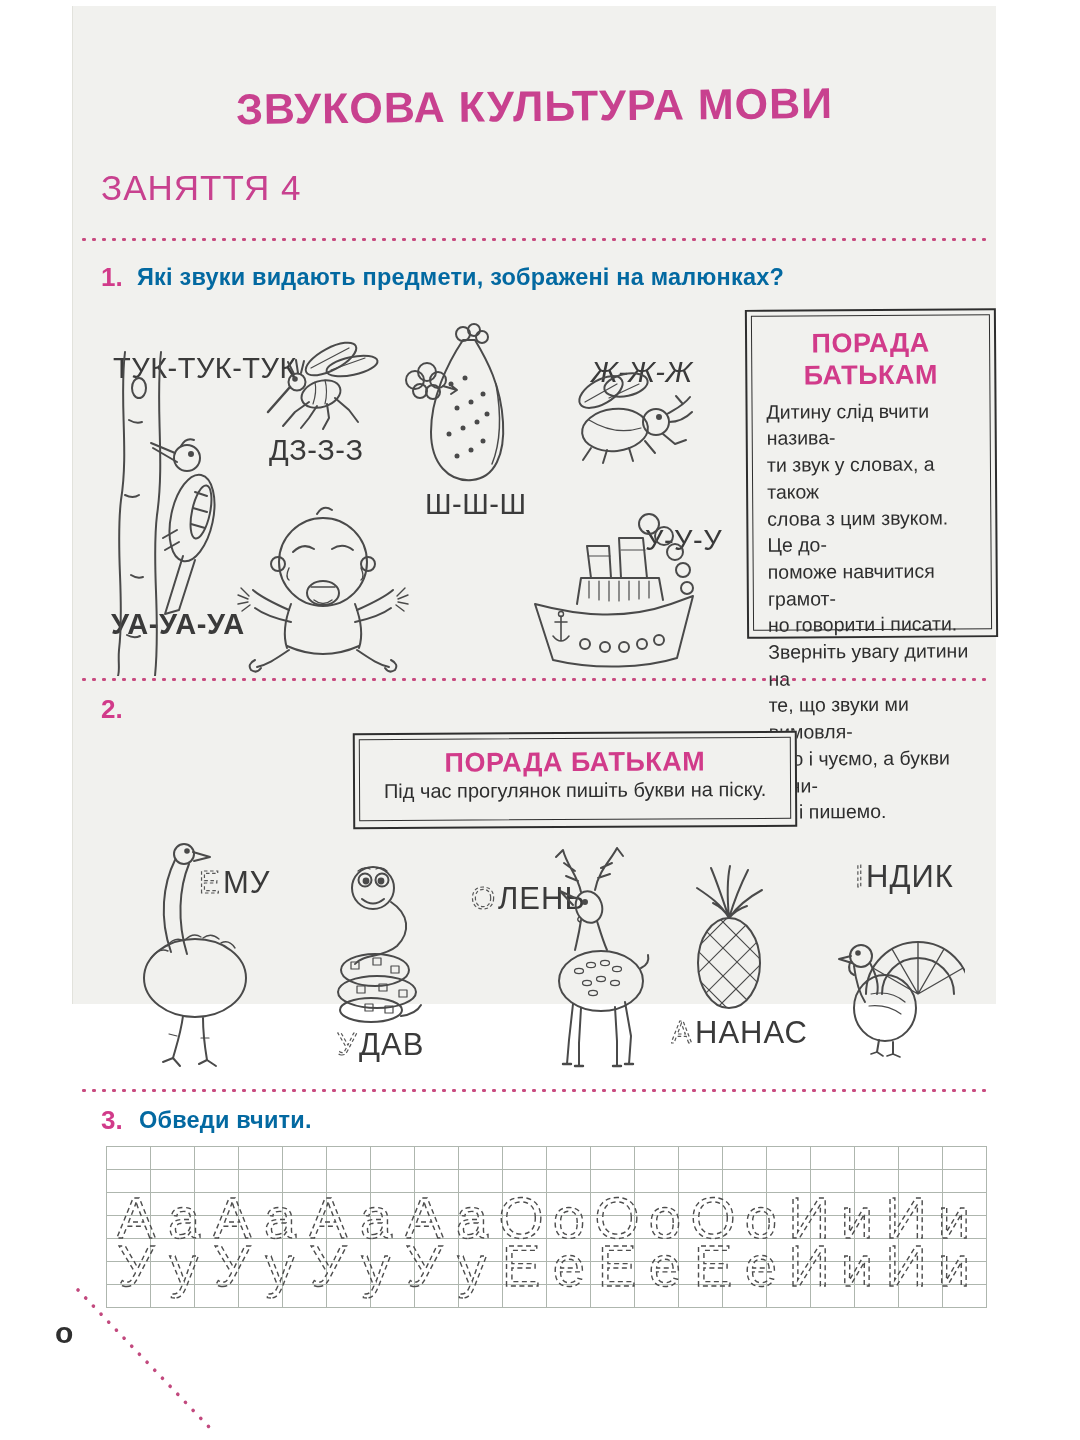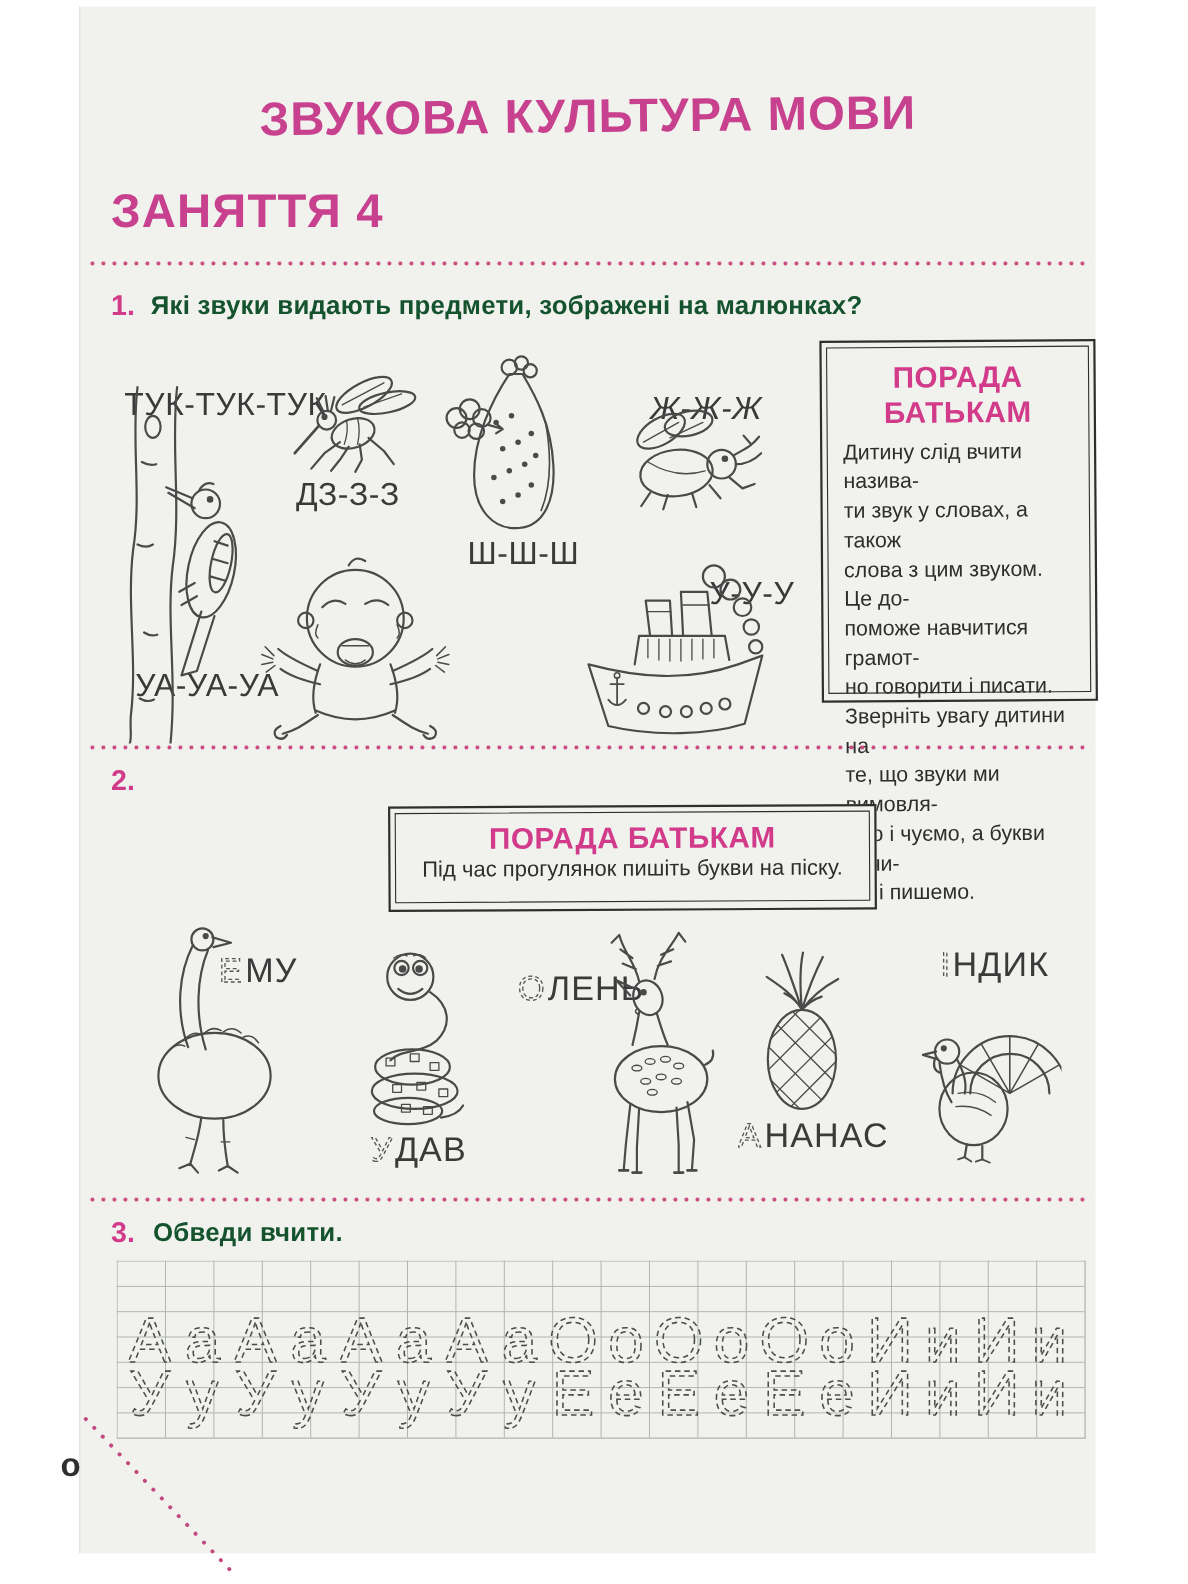--- a/index.html
+++ b/index.html
@@ -1,27 +1,27 @@
 <!DOCTYPE html>
 <html><head>
 <meta charset="utf-8">
 <style>
   html,body{margin:0;padding:0;background:#ffffff;}
   .canvas{position:relative;width:1080px;height:1440px;background:#ffffff;overflow:hidden;
           font-family:"Liberation Sans","DejaVu Sans",sans-serif;color:#333;}
-  .page{position:absolute;left:72px;top:6px;width:923px;height:1406px;background:#f1f1ee;
+  .page{position:absolute;left:72px;top:6px;width:923px;height:998px;background:#f1f1ee;
         border-left:1px solid #e2e2dc;}
   .abs{position:absolute;}
   .title{width:100%;text-align:center;font-size:43px;font-weight:bold;letter-spacing:1px;
          color:#c8418f;transform:rotate(-0.6deg);}
-  .lesson{font-size:43px;font-weight:bold;color:#c8418f;letter-spacing:1px;}
+  .lesson{font-size:35px;font-weight:normal;color:#c8418f;letter-spacing:1px;}
   .dotsep{height:5px;background-image:radial-gradient(circle,#c94b80 1.7px,transparent 2px);
           background-size:10px 5px;background-repeat:repeat-x;}
   .tasknum{font-size:26px;font-weight:bold;color:#d13b8a;}
-  .prompt{font-size:23.5px;font-weight:bold;color:#14532d;letter-spacing:0.2px;}
+  .prompt{font-size:23.5px;font-weight:bold;color:#0369a1;letter-spacing:0.2px;}
   .soundlabel{font-size:29px;color:#3a3a3a;letter-spacing:0.5px;white-space:nowrap;}
   .advbox-outer{border:2px solid #2e2e2e;background:#f1f1ee;}
   .advbox-inner{border:1px solid #2e2e2e;margin:4px;height:calc(100% - 10px);box-sizing:border-box;}
   .adv-head{font-size:27px;font-weight:bold;color:#d13b8a;text-align:center;line-height:1.18;
             letter-spacing:0.5px;}
   .adv-body{font-size:19.5px;line-height:1.37;color:#2e2e2e;white-space:pre-line;}
   .adv-body2{font-size:20px;color:#2e2e2e;text-align:center;}
   .sketch{stroke:#4a4a4a;stroke-width:2;fill:none;stroke-linecap:round;stroke-linejoin:round;}
   .trace text{font-size:58px;font-family:"Liberation Sans","DejaVu Sans",sans-serif;
               fill:none;stroke:#4d4d4d;stroke-width:1.4;stroke-dasharray:5 3.5;}
@@ -43,21 +43,21 @@
   <div class="abs lesson" style="left:28px;top:162px;">ЗАНЯТТЯ 4</div>
   <div class="abs dotsep" style="left:6px;top:231px;width:912px;"></div>
 
   <span class="abs tasknum" style="left:28px;top:256px;">1.</span>
   <span class="abs prompt" style="left:64px;top:258px;">Які звуки видають предмети, зображені на малюнках?</span>
 
   <span class="abs soundlabel" style="left:40px;top:306px;margin-top:40px;">ТУК-ТУК-ТУК</span>
   <span class="abs soundlabel" style="left:196px;top:428px;">ДЗ-З-З</span>
   <span class="abs soundlabel" style="left:352px;top:482px;">Ш-Ш-Ш</span>
   <span class="abs soundlabel" style="left:518px;top:350px;font-style:italic;">Ж-Ж-Ж</span>
-  <span class="abs soundlabel" style="left:50px;top:602px;">УА-УА-УА</span>
+  <span class="abs soundlabel" style="left:38px;top:602px;font-weight:bold;">УА-УА-УА</span>
   <span class="abs soundlabel" style="left:572px;top:486px;margin-top:32px;">У-У-У</span>
 
   <svg class="abs sketch" style="left:22px;top:344px;" width="140" height="326" viewBox="0 0 140 326">
     <path d="M30,2 C24,50 34,100 26,150 C20,200 30,250 24,300 C23,312 25,320 23,326"></path>
     <path d="M66,2 C60,55 70,110 62,165 C56,215 66,265 60,326"></path>
     <ellipse cx="44" cy="38" rx="7" ry="10"></ellipse>
     <path d="M34,70 q7,4 13,2 M30,145 q8,4 14,0 M36,225 q6,4 12,2 M32,285 q7,4 13,1"></path>
     <circle cx="92" cy="108" r="13"></circle>
     <circle cx="96" cy="104" r="2" fill="#4a4a4a"></circle>
     <path d="M80,103 L56,93 M82,112 L58,98"></path>

